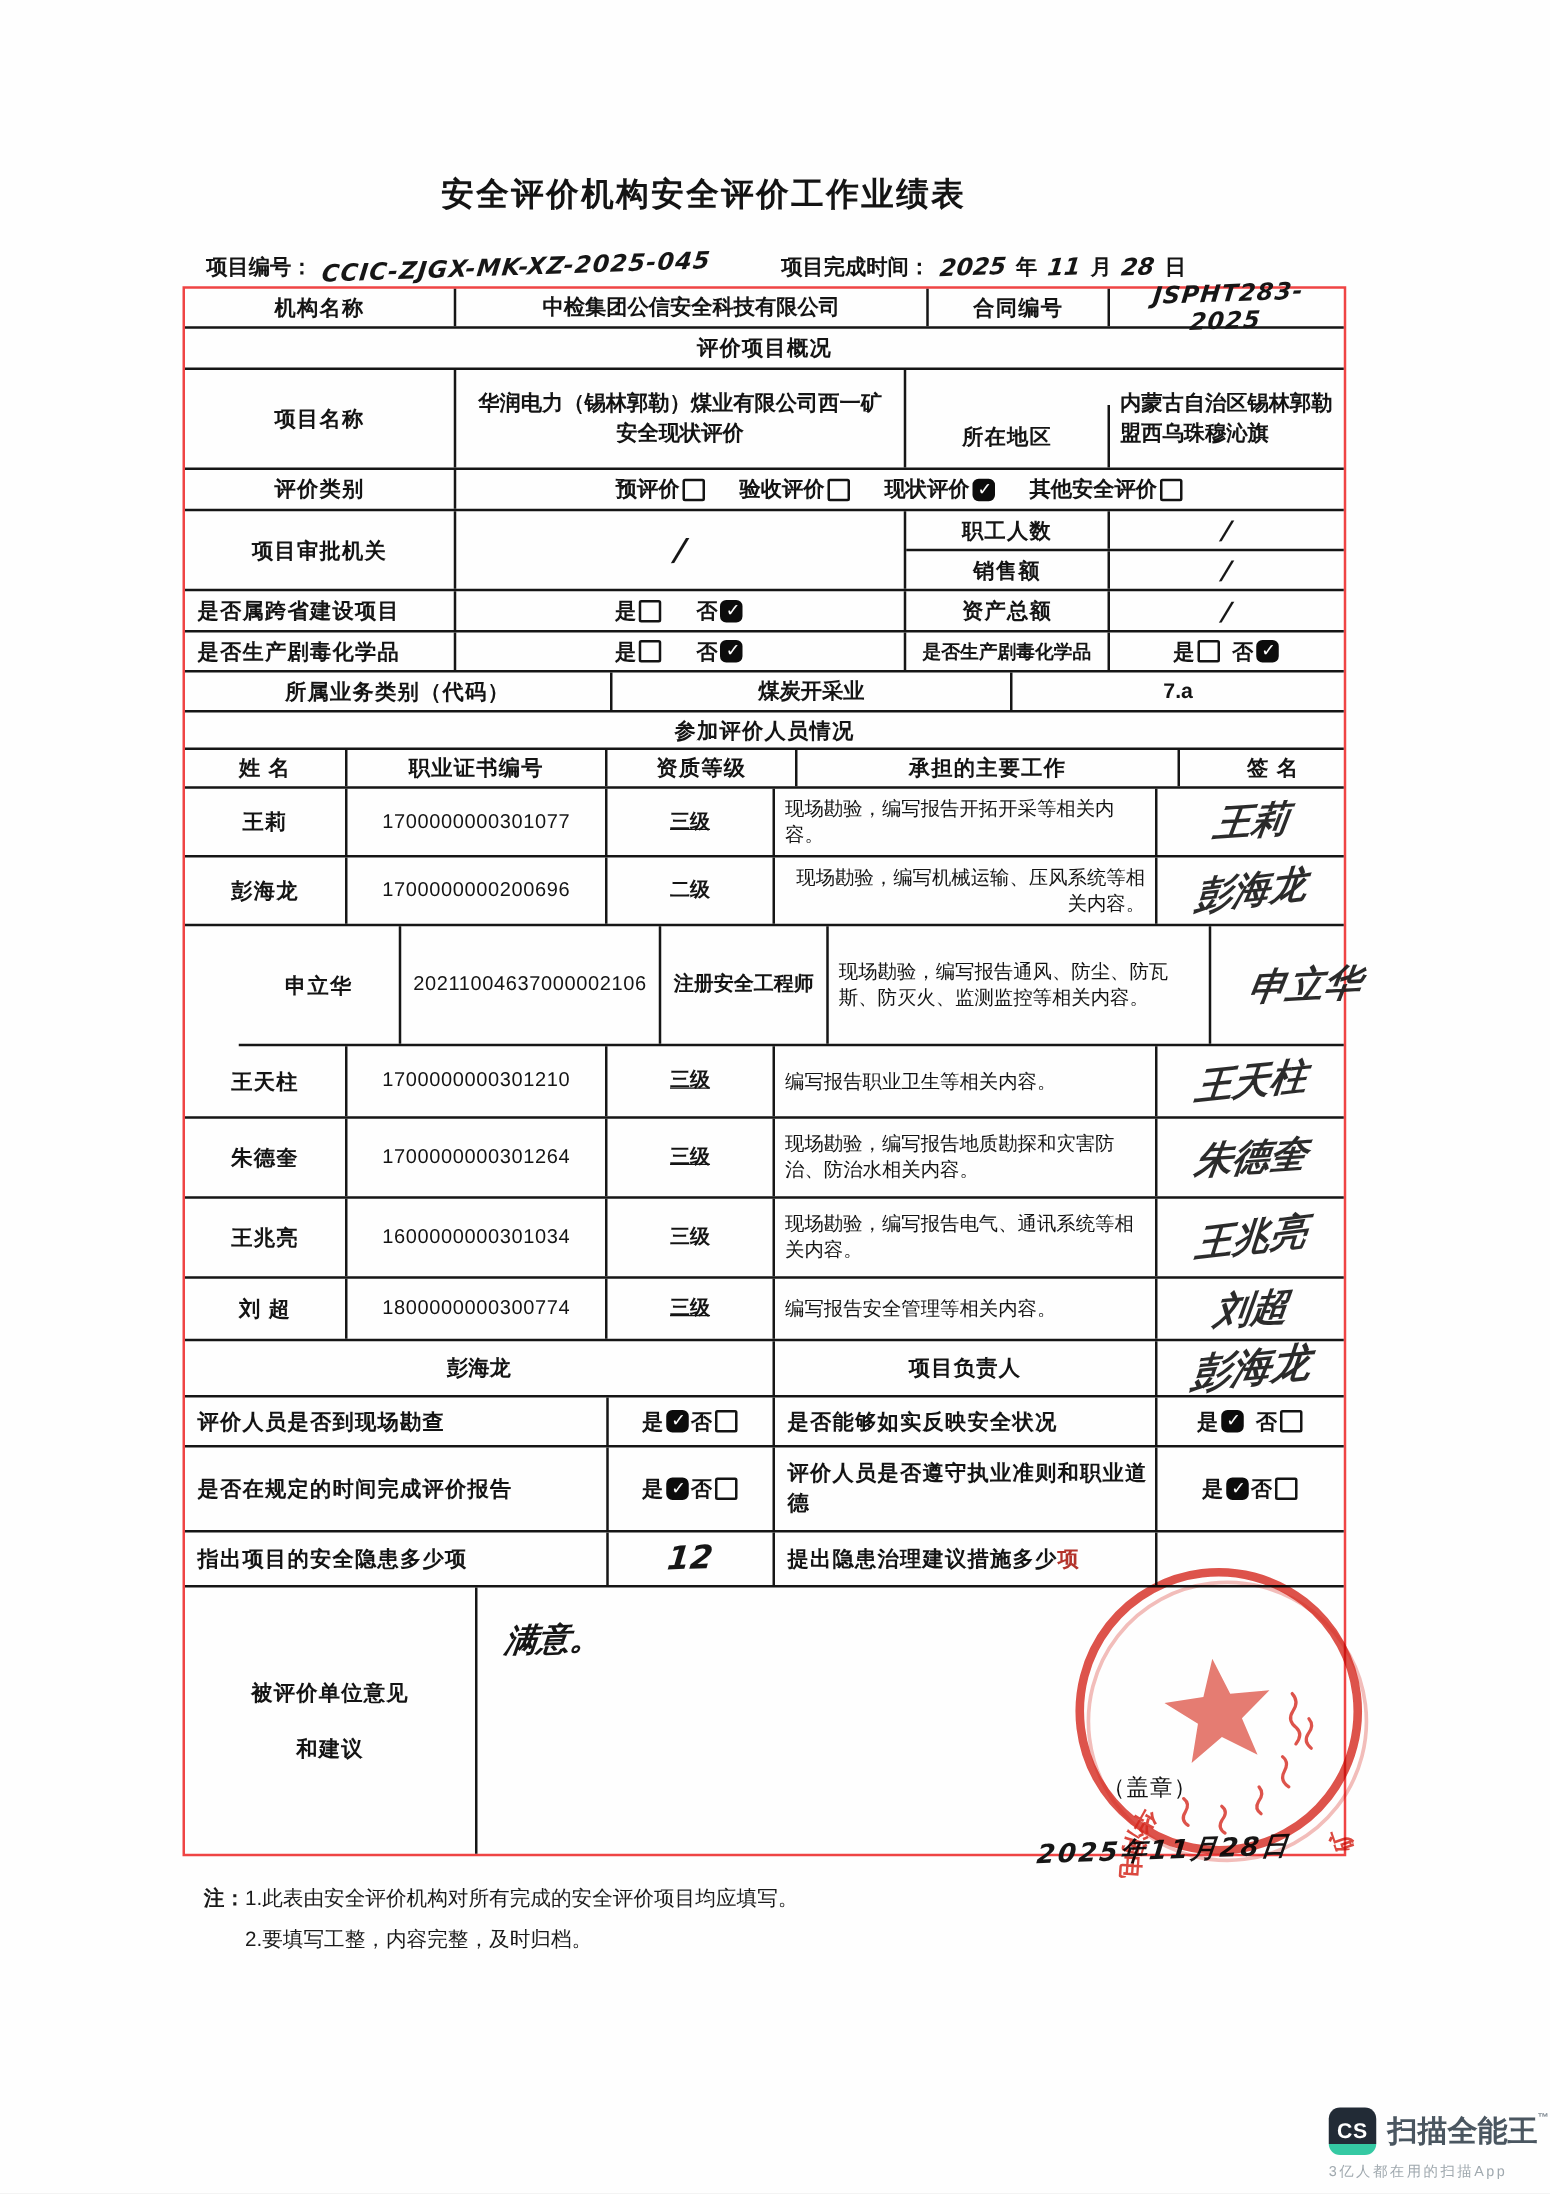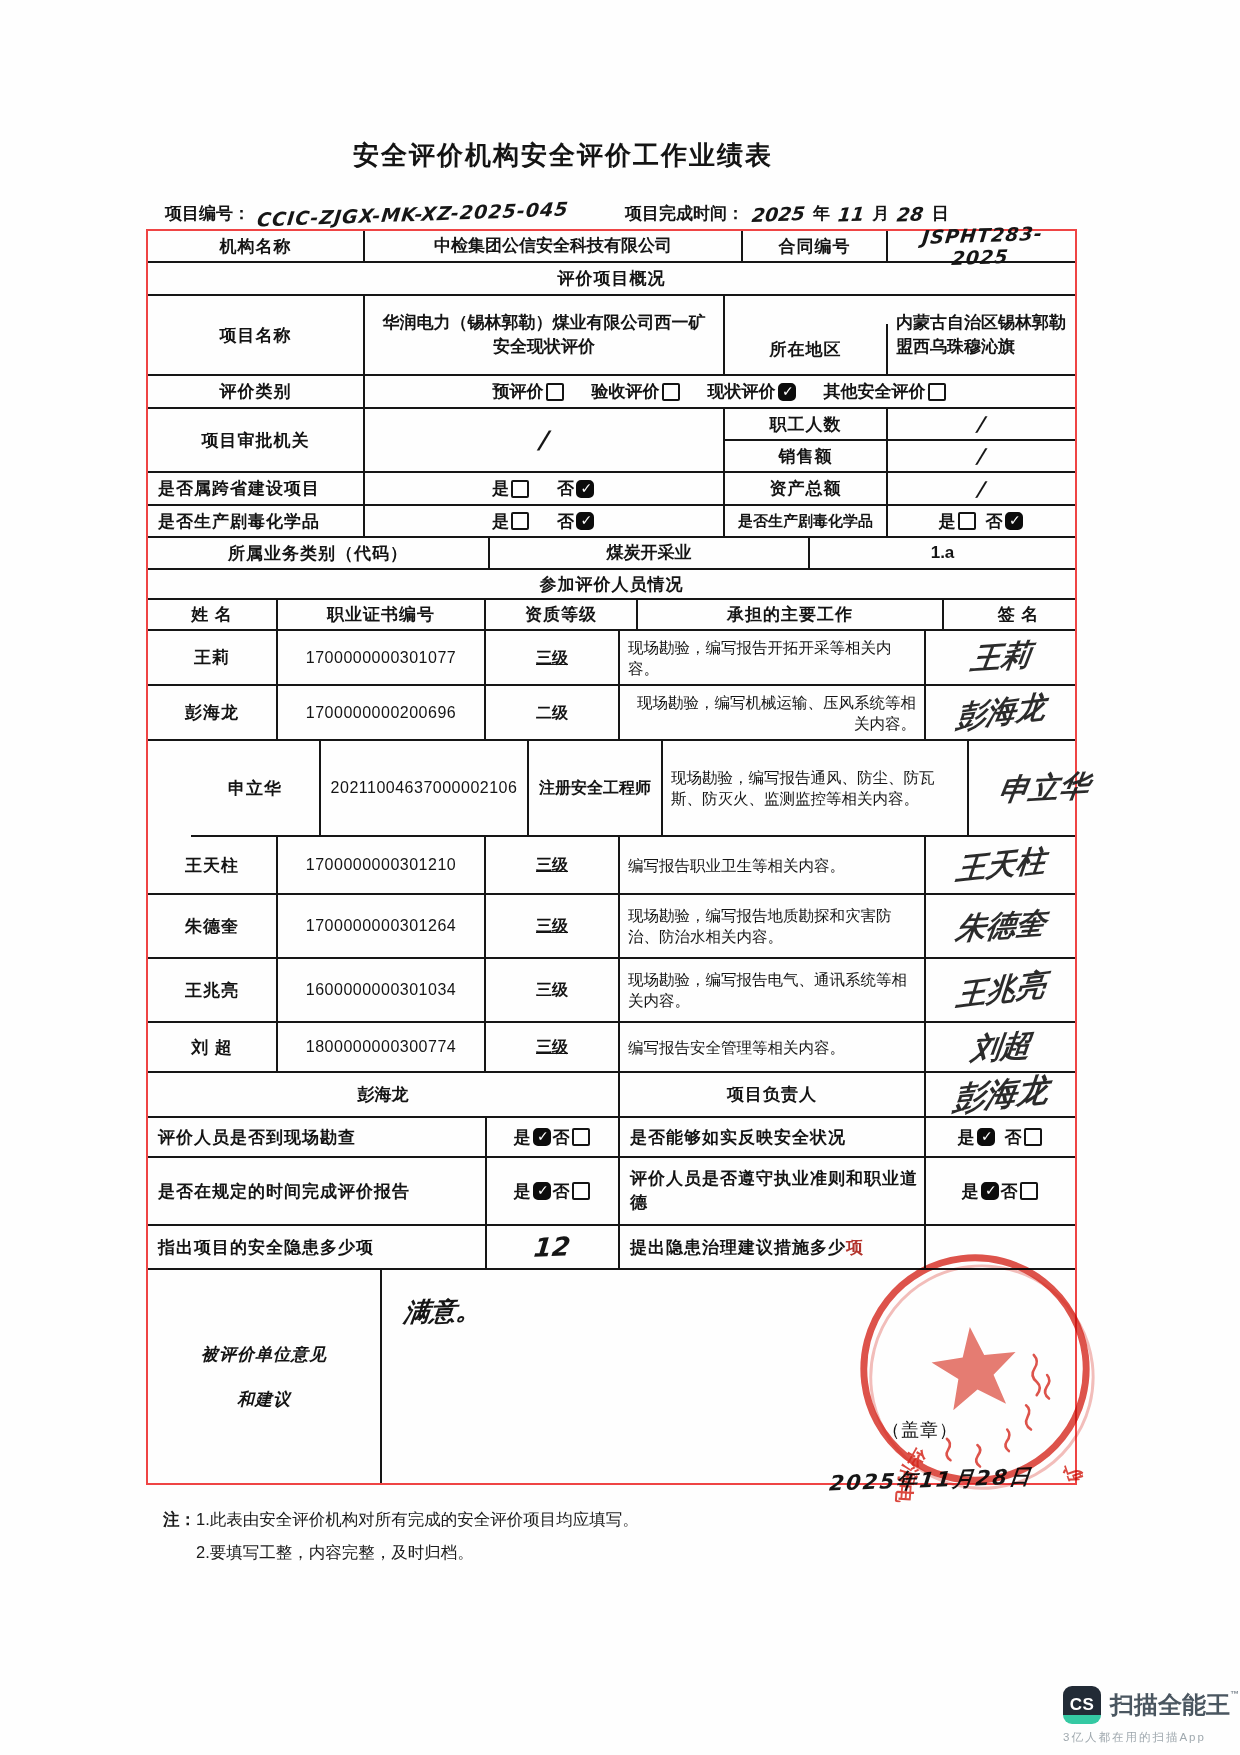--- a/index.html
+++ b/index.html
@@ -44,21 +44,21 @@
   .yn{display:inline-flex;align-items:center;font-weight:bold;font-size:17px;}
   .yn .gap{display:inline-block;width:26px;}
   .yn .gap-s{display:inline-block;width:8px;}
   .optrow{display:flex;align-items:center;justify-content:center;gap:0;width:100%;}
   .opt{display:inline-flex;align-items:center;font-weight:bold;font-size:17px;margin:0 13px;}
   
   .sigcell{overflow:visible;}
   .sig{font-family:"DejaVu Sans",sans-serif;font-size:30px;font-weight:bold;font-style:italic;
        white-space:nowrap;color:#1a1a1a;display:inline-block;opacity:.92;}
   
-  .opinion-label{display:flex;flex-direction:column;gap:22px;font-weight:bold;font-size:17px;letter-spacing:1px;font-style:italic;}
+  .opinion-label{display:flex;flex-direction:column;gap:22px;font-weight:bold;font-size:17px;letter-spacing:1px;}
   .opinion-content{position:relative;}
   .opinion-hw{position:absolute;left:22px;top:24px;font-size:26px;}
   .seal-label{position:absolute;left:500px;top:148px;font-size:18px;letter-spacing:1px;}
   .seal-date{position:absolute;left:448px;top:196px;font-size:21px;letter-spacing:2px;}
   .red-suffix{color:#b3342c;}
   
   .stamp{position:absolute;left:852px;top:1246px;width:246px;height:246px;
          transform:rotate(-7deg);mix-blend-mode:multiply;pointer-events:none;}
   
   .notes{position:absolute;left:163px;top:1503px;display:flex;font-size:16.5px;line-height:33px;color:#1a1a1a;}
@@ -209,21 +209,21 @@
           <span>否</span>
             <span class="cb checked"></span>
         </span>
       </div>
     </div>
 
     
     <div class="frow" style="height:32px;">
       <div class="fcell lbl" style="width:342px;">所属业务类别（代码）</div>
       <div class="fcell val" style="width:320px;">煤炭开采业</div>
-      <div class="fcell val" style="width:265px;">1.a</div>
+      <div class="fcell val" style="width:265px;">7.a</div>
     </div>
 
     
     <div class="frow" style="height:30px;">
       <div class="fcell lbl" style="width:927px;">参加评价人员情况</div>
     </div>
 
     
     <div class="frow" style="height:31px;">
       <div class="fcell lbl" style="width:130px;">姓  名</div>

